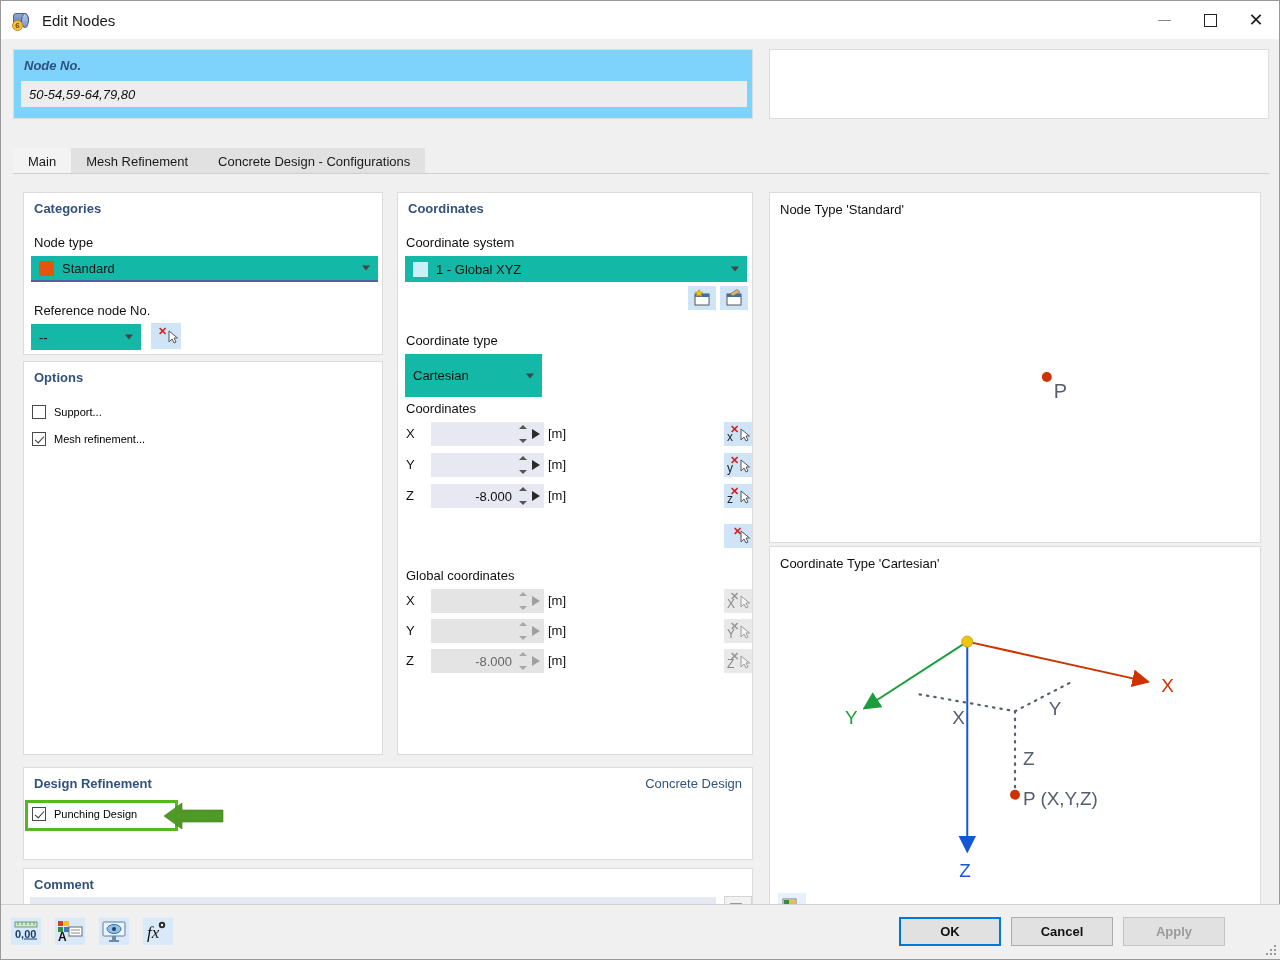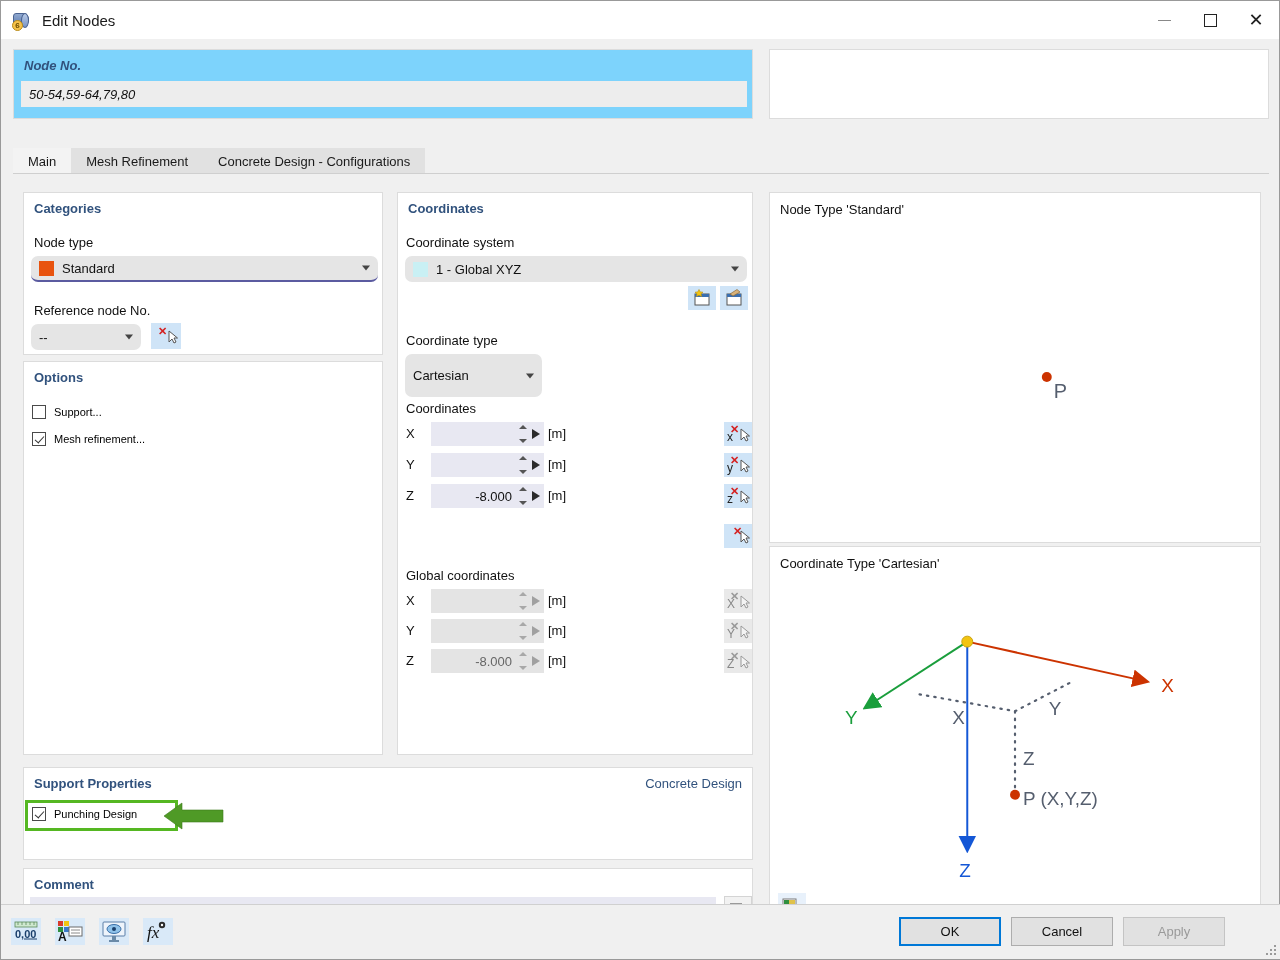--- a/index.html
+++ b/index.html
@@ -96,22 +96,22 @@
   .p-coords     { left:396px; top:153px; width:356px; height:563px; }
   .p-design     { left:22px; top:728px; width:730px; height:93px; }
   .p-comment    { left:22px; top:829px; width:730px; height:62px; }
   .p-preview1   { left:768px; top:153px; width:492px; height:351px; }
   .p-preview2   { left:768px; top:507px; width:492px; height:384px; }
 
   label.fl { position:absolute; font-size:13px; color:#111; }
 
   
   .combo {
-    position:absolute; background:#e5e5e5; display:flex; align-items:center;
-    font-size:13px; color:#111; padding-left:8px;border-radius:7px;
+    position:absolute; background:#14b8a6; display:flex; align-items:center;
+    font-size:13px; color:#111; padding-left:8px;
   }
   .combo.underline { border-bottom:2px solid #5b5ba0; }
   .combo .chev {
     position:absolute; right:8px; top:50%; transform:translateY(-50%);
     width:0;height:0; border-left:4px solid transparent; border-right:4px solid transparent;
     border-top:5px solid #444;
   }
   .swatch { width:15px; height:15px; margin-right:8px; flex:0 0 15px; }
 
   
@@ -208,21 +208,21 @@
   
   .footer {
     position:absolute; left:0; bottom:0; width:1280px; height:55px;
     background:#f0f0f0; border-top:1px solid #d0d0d0;
   }
   .foot-icons { position:absolute; left:10px; top:13px; display:flex; gap:14px; }
   .foot-icon {
     width:30px; height:27px; background:#d9e9f8;
     display:flex; align-items:center; justify-content:center;
   }
-  .btns { position:absolute; right:56px; top:12px; display:flex; gap:10px; }
+  .btns { position:absolute; right:56px; top:12px; display:flex; gap:10px;font-weight:bold; }
   .btn {
     width:102px; height:29px; background:#e1e1e1; border:1px solid #adadad;
     display:flex; align-items:center; justify-content:center;
     font-size:13px; color:#111;
   }
   .btn.primary { border:2px solid #0078d7; background:#e1e1e1; }
   .btn.disabled { color:#9a9a9a; background:#e1e1e1; border-color:#c4c4c4; }
   .grip { position:absolute; right:4px; bottom:3px; width:12px; height:12px; }
 </style>
 </head>
@@ -456,21 +456,21 @@
           <span class="pick-letter">Z</span>
             <span class="pick-x">✕</span>
           <svg class="cursor-arrow" viewBox="0 0 10 14">
               <path d="M1,1 L1,12 L4,9 L6,13 L8,12 L6,8 L9.5,8 Z" fill="#f4f4f4" stroke="#9a9a9a" stroke-width="1"></path>
             </svg>
         </span>
       </div>
     </div>
 
     <div class="panel p-design">
-      <div class="group-title ptitle">Support Properties</div>
+      <div class="group-title ptitle">Design Refinement</div>
       <div class="rightlabel">Concrete Design</div>
     </div>
     <div class="highlight-box"></div>
     <div class="cbrow" style="left:31px; top:768px;">
       <span class="cbox checked"></span>
       <span>Punching Design</span>
     </div>
     <svg class="green-arrow" viewBox="0 0 70 38">
       <path d="M3,19 L21,6 L21,13 L62,13 L62,25 L21,25 L21,32 Z" fill="#4f9a26" stroke="#3d7a1c" stroke-width="0.6"></path>
     </svg>

